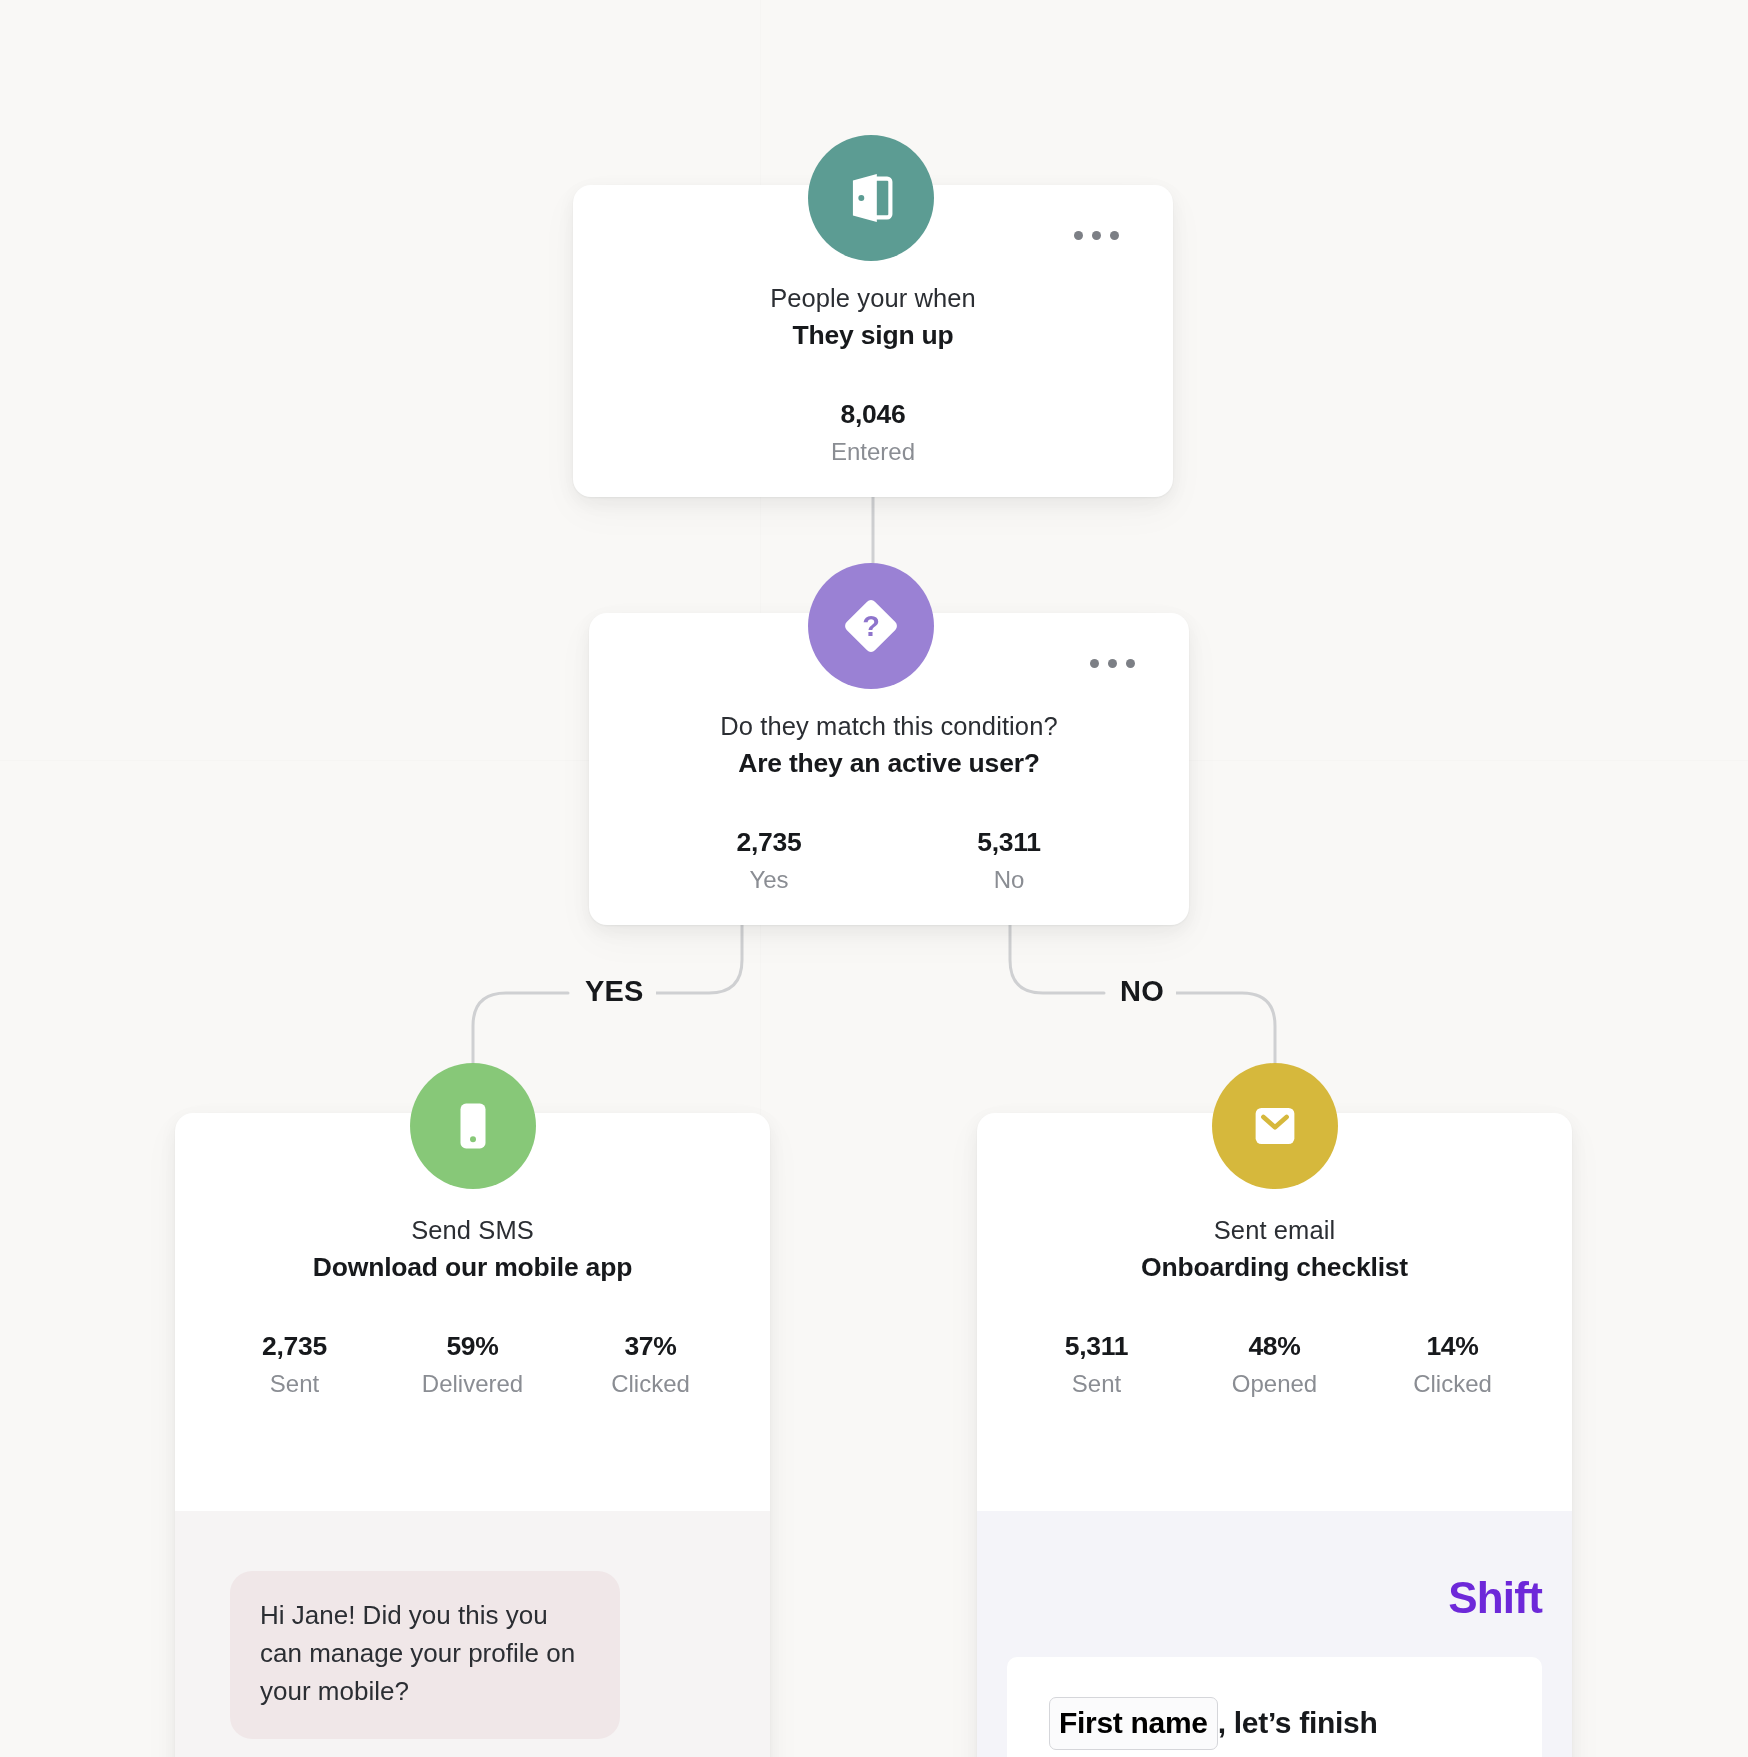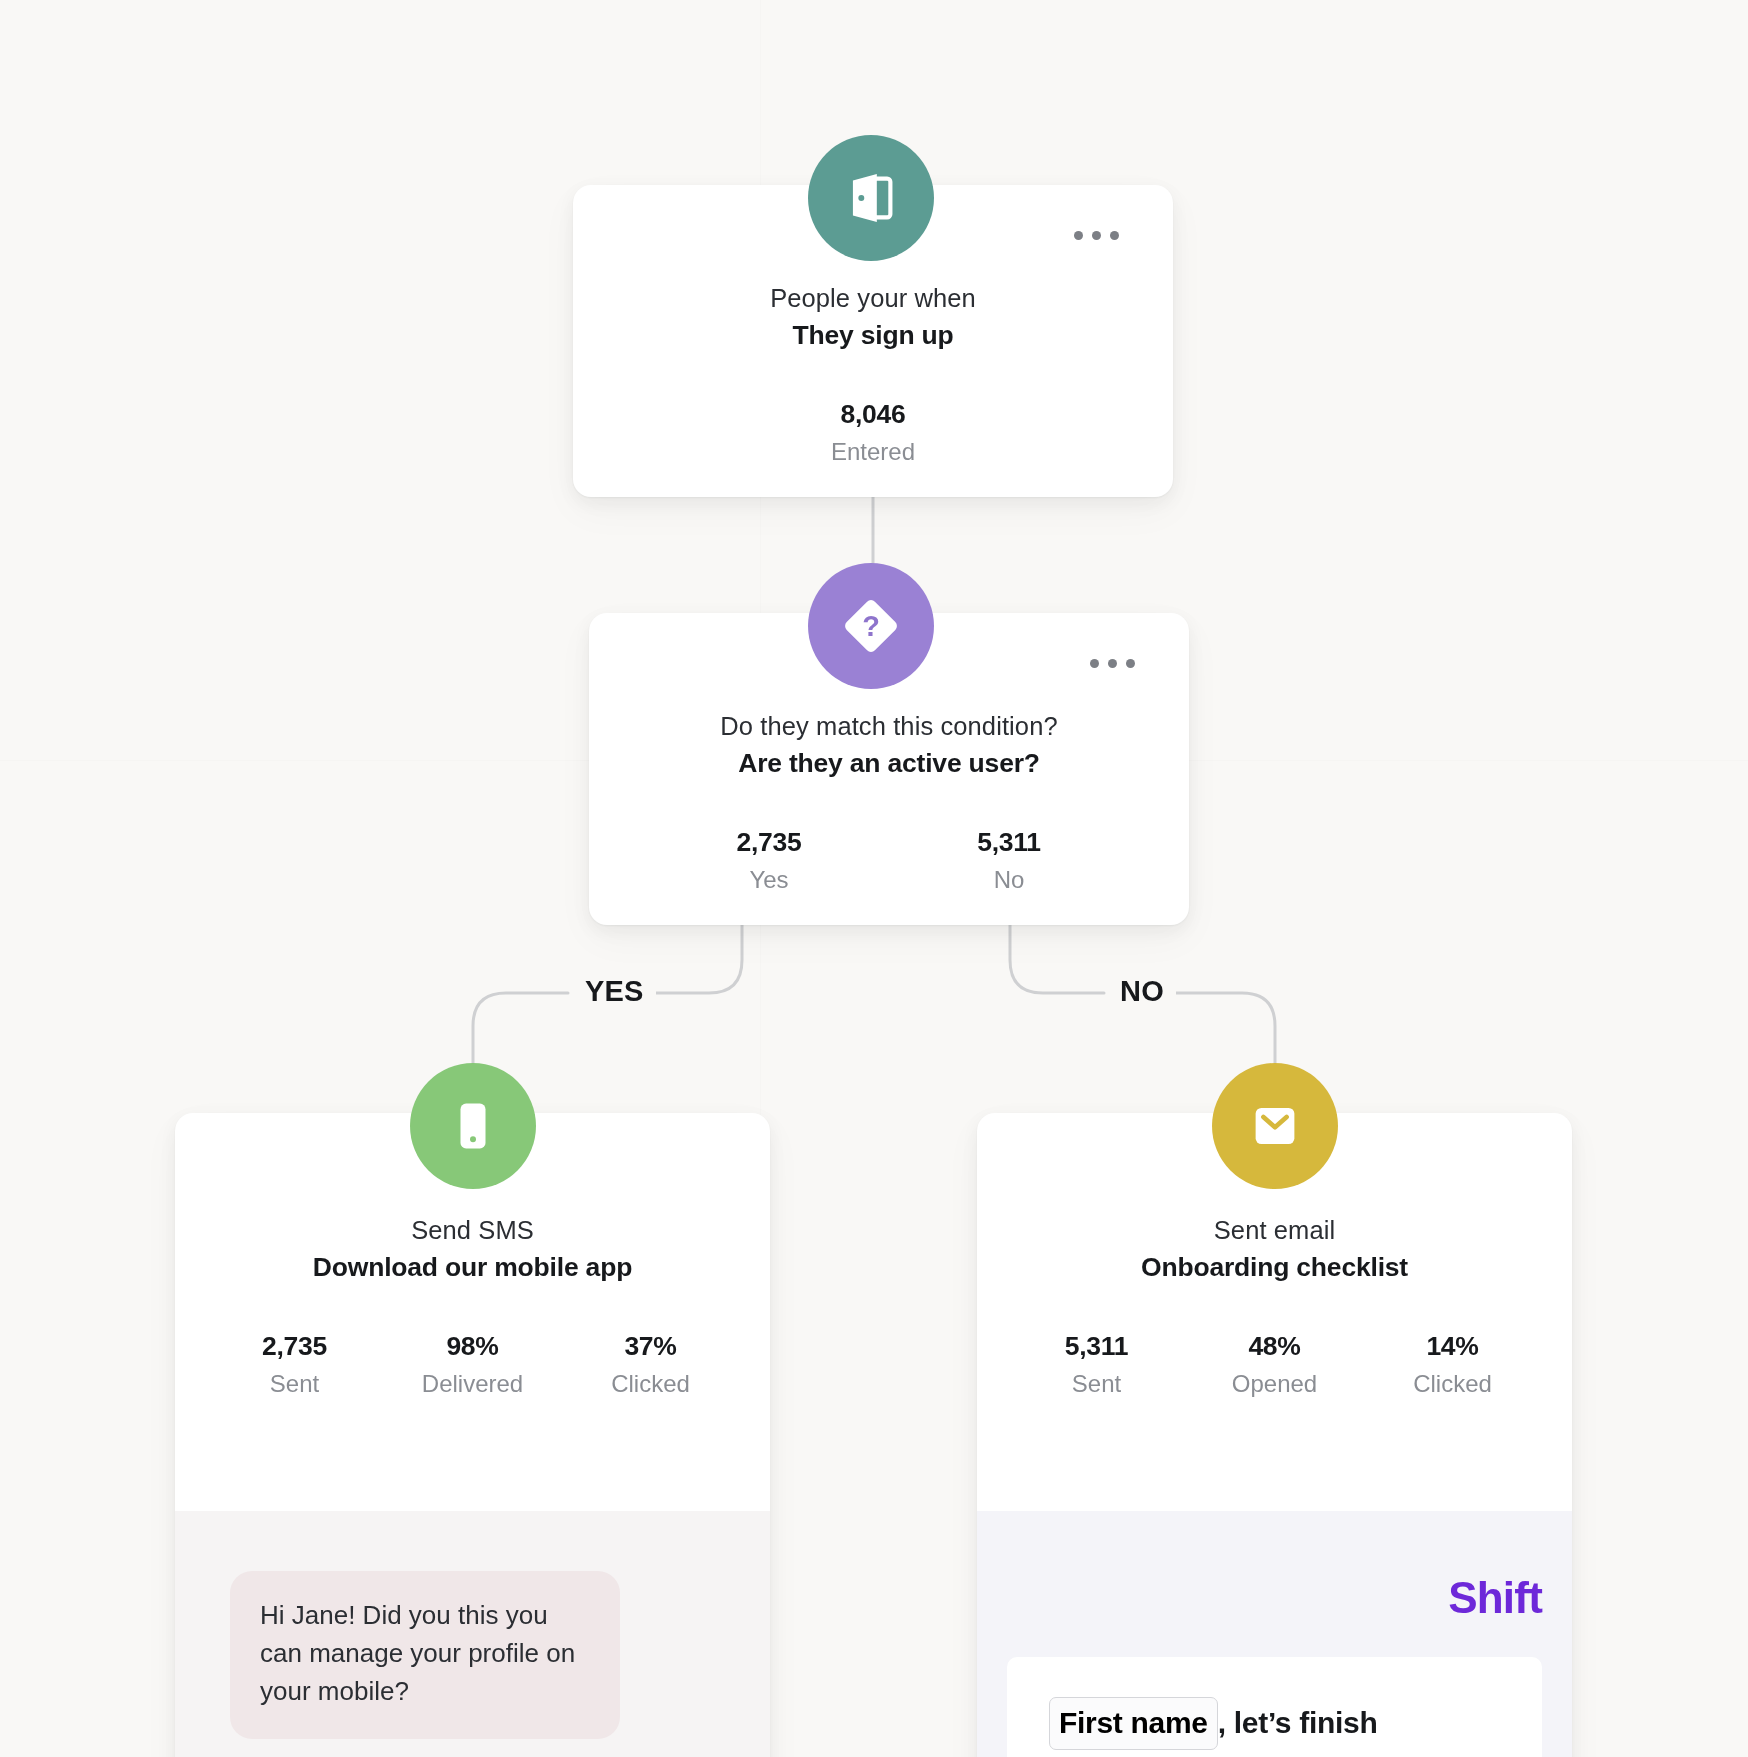--- a/index.html
+++ b/index.html
@@ -292,21 +292,21 @@
   <div class="card card-sms">
     <div class="card-body">
       <div class="kicker">Send SMS</div>
       <div class="title">Download our mobile app</div>
       <div class="stats three">
         <div class="stat">
           <div class="stat-val">2,735</div>
           <div class="stat-lbl">Sent</div>
         </div>
         <div class="stat">
-          <div class="stat-val">98%</div>
+          <div class="stat-val">59%</div>
           <div class="stat-lbl">Delivered</div>
         </div>
         <div class="stat">
           <div class="stat-val">37%</div>
           <div class="stat-lbl">Clicked</div>
         </div>
       </div>
     </div>
     <div class="sms-preview">
       <div class="sms-bubble">Hi Jane! Did you this you can manage your profile on your mobile?</div>

